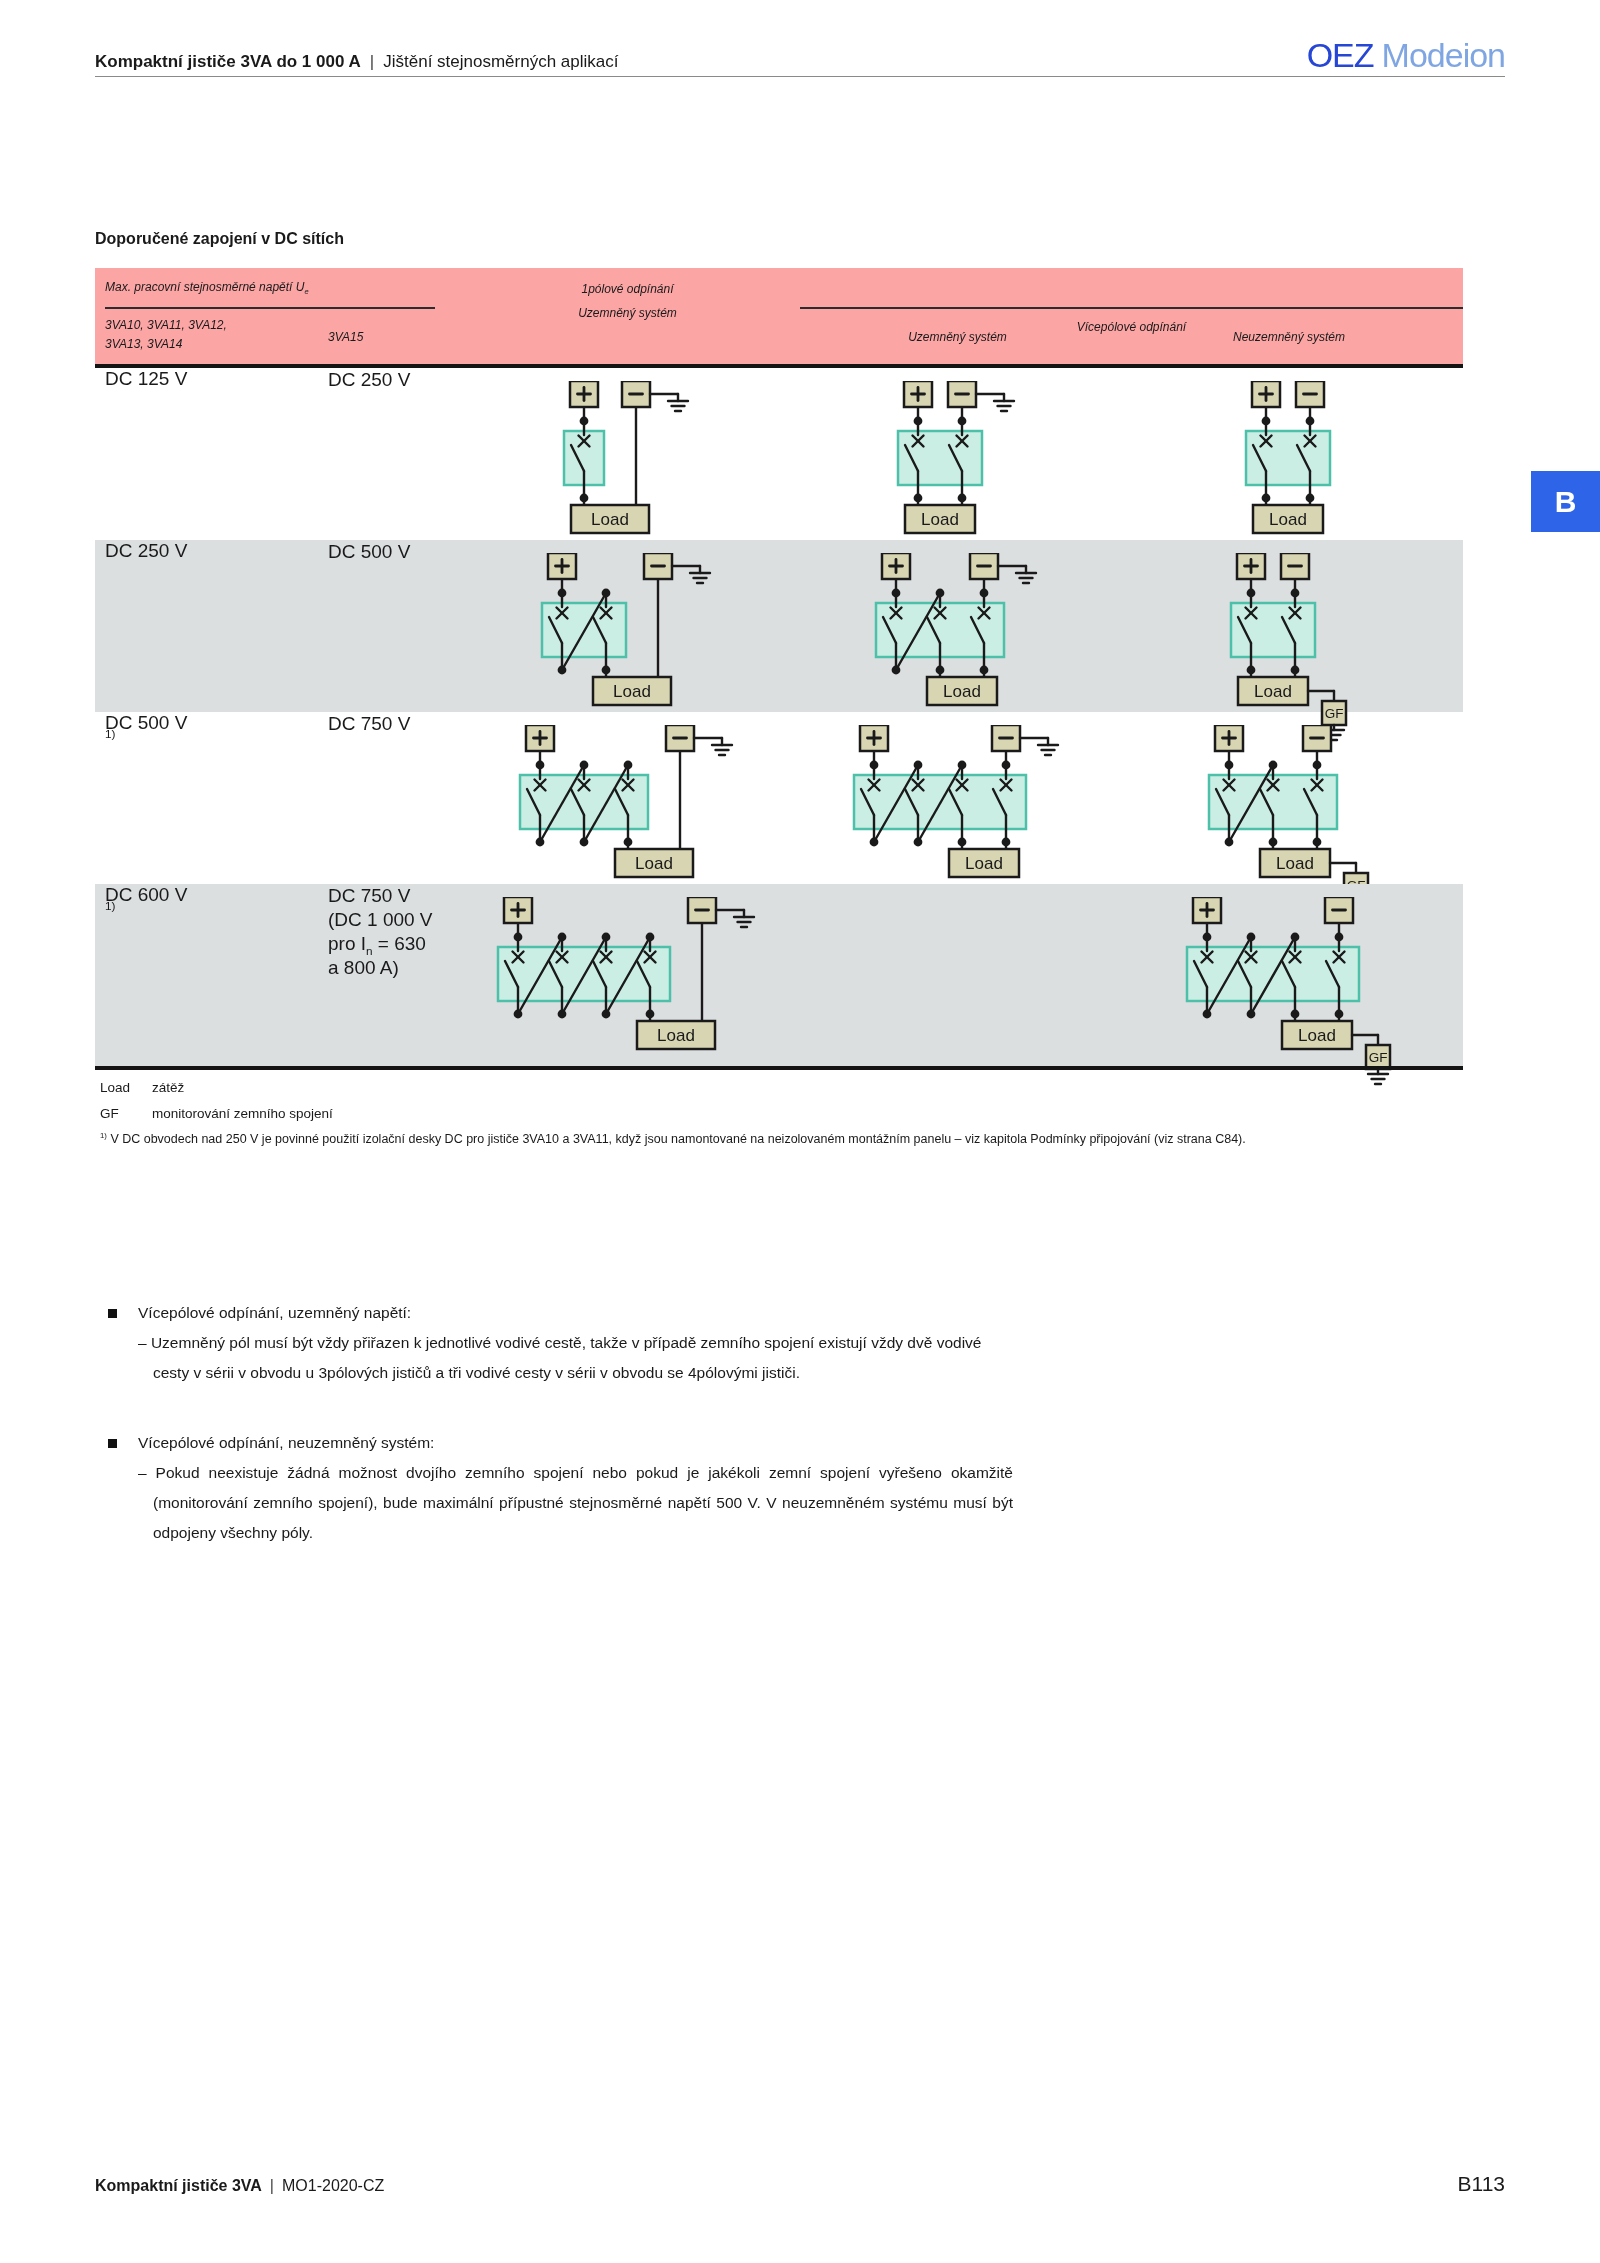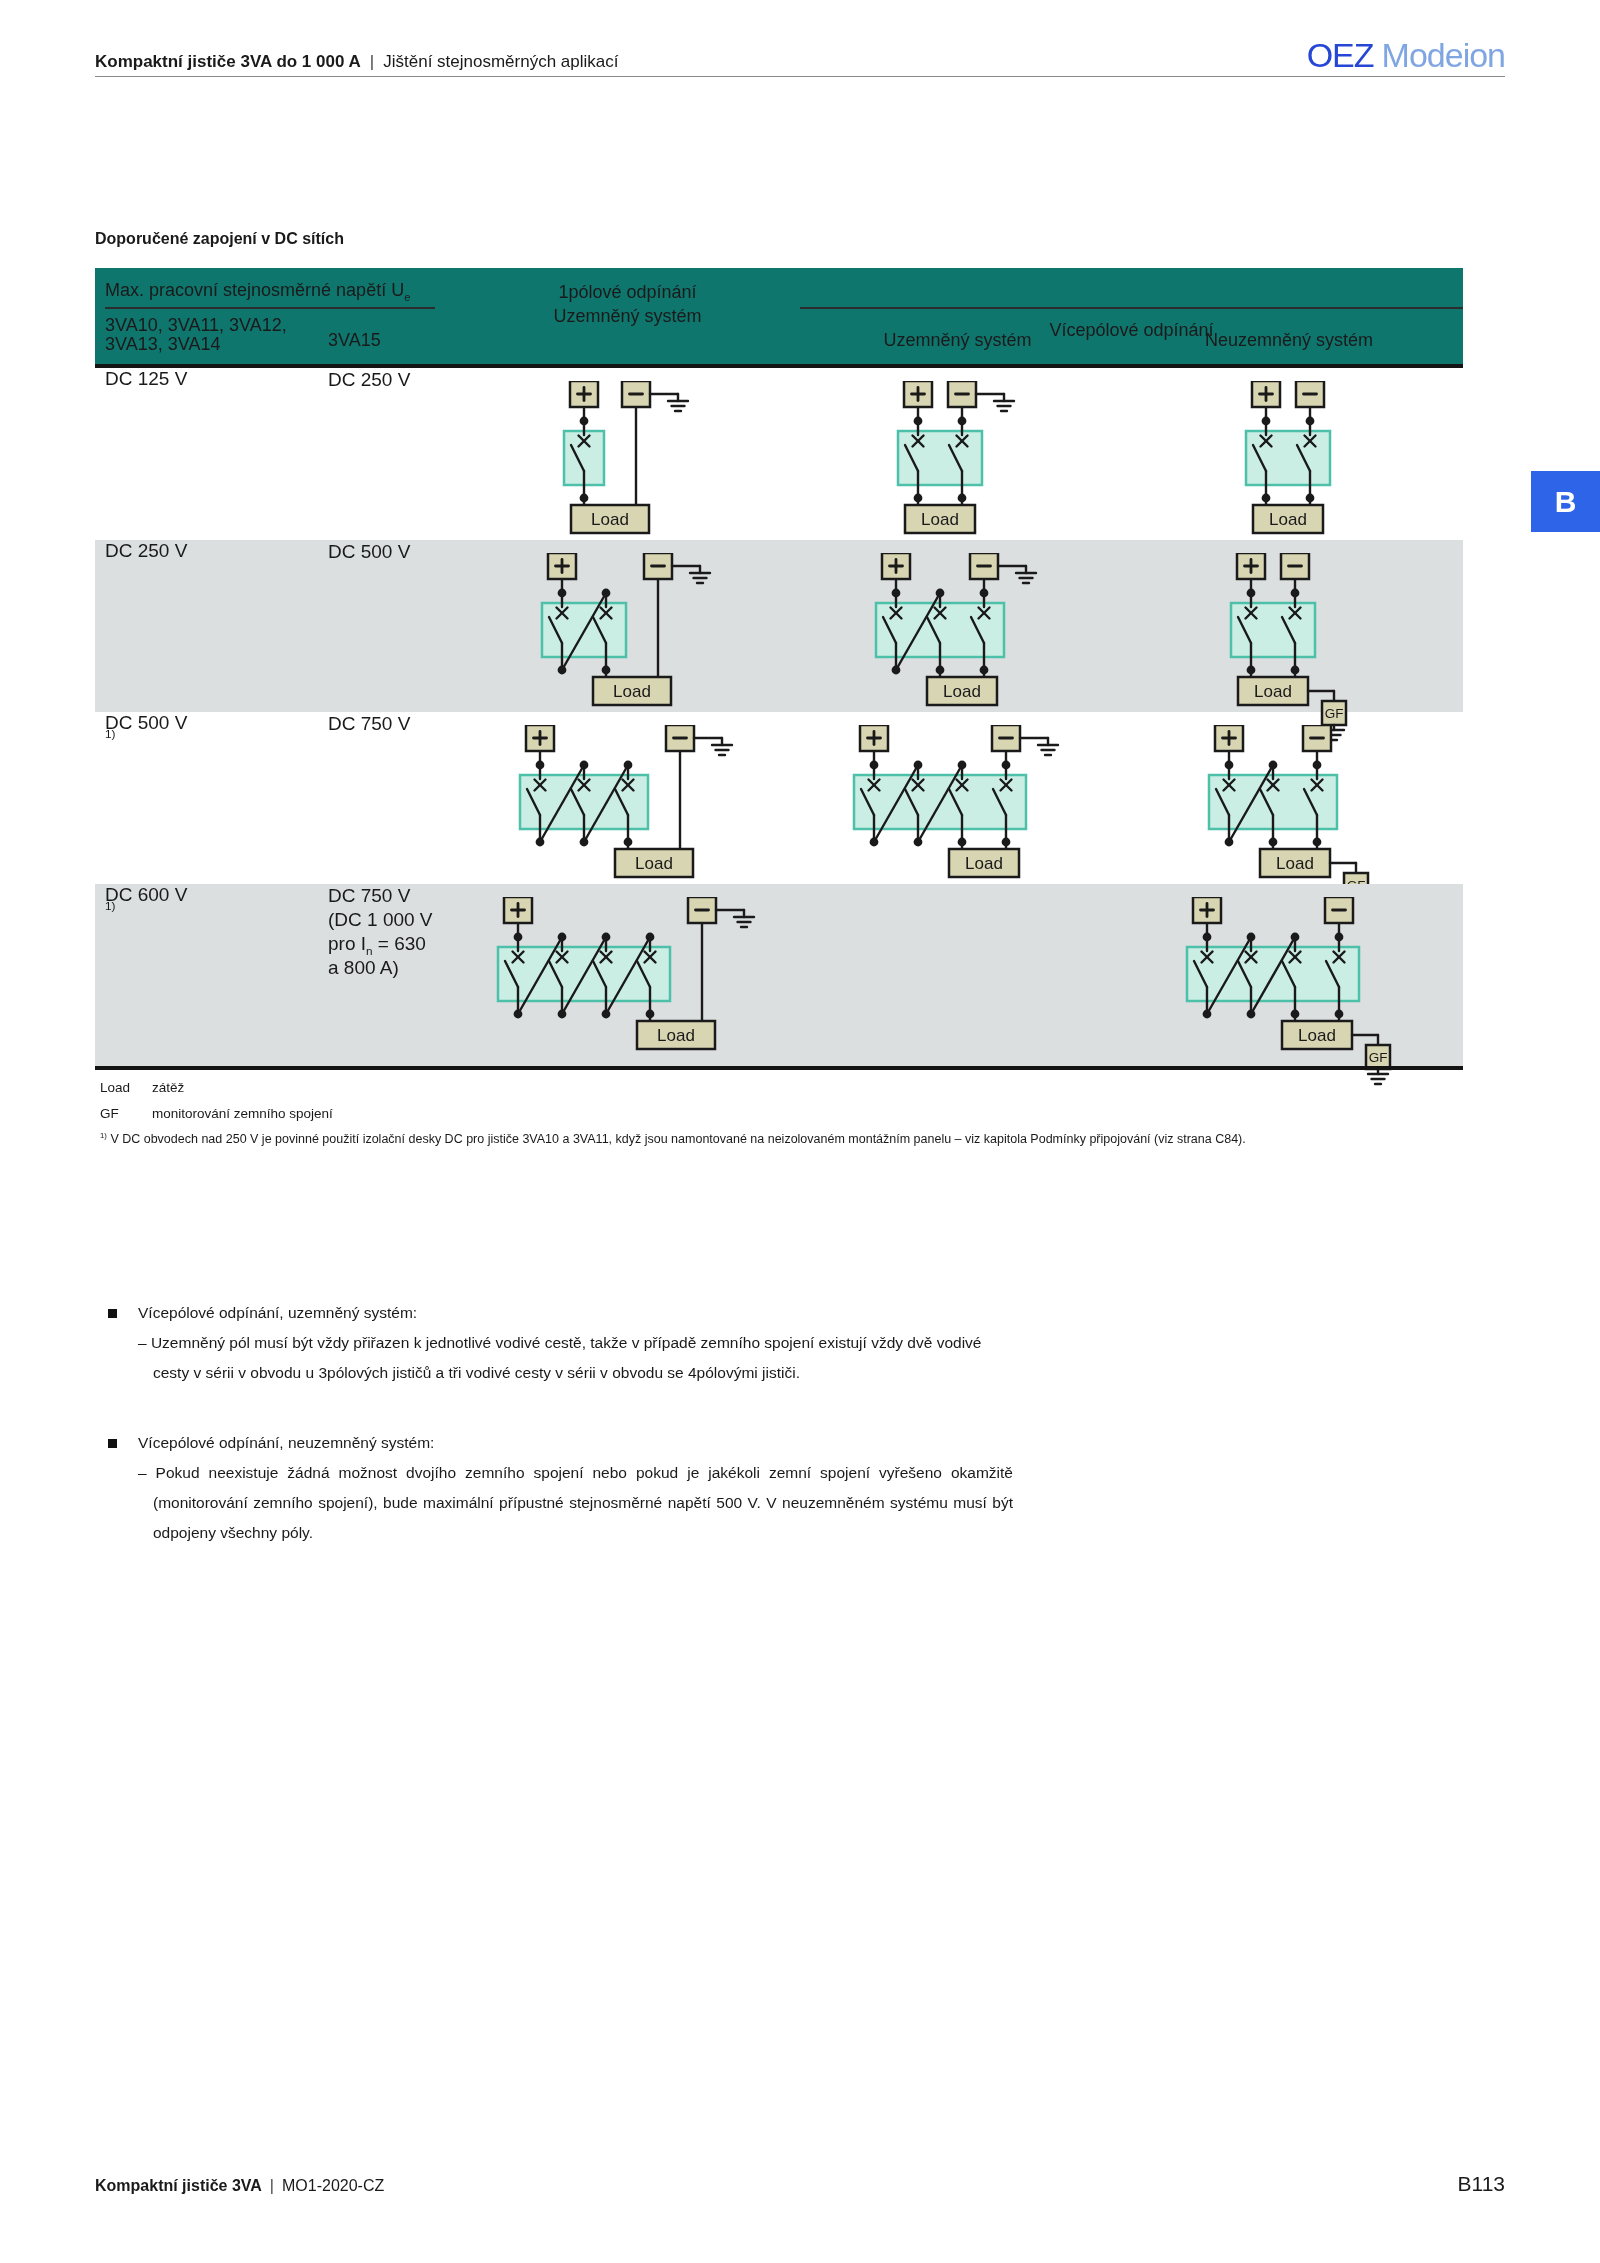--- a/index.html
+++ b/index.html
@@ -12,21 +12,21 @@
   .ph-bold{font-weight:700;}
   .ph-sep{font-weight:300;color:#444;padding:0 9px;}
   .ph-logo{font-size:34px;font-weight:400;letter-spacing:-1px;line-height:1;}
   .logo-oez{color:#2646d5;}
   .logo-modeion{color:#7fa6e2;margin-left:8px;}
   .header-rule{position:absolute;left:95px;top:76px;width:1410px;height:1px;background:#8a8a8a;}
   
   .section-title{position:absolute;left:95px;top:230px;margin:0;font-size:16px;font-weight:700;}
   
   .dc-table{position:absolute;left:95px;top:268px;width:1368px;height:802px;}
-  .thead{position:absolute;left:0;top:0;width:1368px;height:96px;background:#0f766e;font-size:18px;}
+  .thead{position:absolute;left:0;top:0;width:1368px;height:96px;background:#fca5a5;font-size:12px;font-style:italic;}
   .th-abs{position:absolute;}
   .th-center{text-align:center;}
   .th-rule{position:absolute;height:2px;background:#2c2c2c;}
   .thead-bottom{position:absolute;left:0;top:96px;width:1368px;height:4px;background:#141414;}
   .table-bottom{position:absolute;left:0;top:798px;width:1368px;height:4px;background:#141414;}
   .trow{position:absolute;left:0;width:1368px;}
   .trow.alt{background:#dcdfe0;}
   .cell{position:absolute;top:0;height:100%;display:flex;flex-direction:column;font-size:19px;}
   .v1{left:10px;width:218px;}
   .v2{left:233px;width:125px;line-height:24px;}
@@ -671,21 +671,21 @@
       <span>monitorování zemního spojení</span>
     </div>
   </div>
 
   <div class="footnote"><sup>1)</sup><span> V DC obvodech nad 250 V je povinné použití izolační desky DC pro jističe 3VA10 a 3VA11, když jsou namontované na neizolovaném montážním panelu – viz kapitola Podmínky připojování (viz strana C84).</span></div>
 
   <div class="bullets">
     <div class="bullet">
       <span class="bullet-square"></span>
       <div>
-        <div>Vícepólové odpínání, uzemněný systém:</div>
+        <div>Vícepólové odpínání, uzemněný napětí:</div>
         <div class="bullet-body">– Uzemněný pól musí být vždy přiřazen k jednotlivé vodivé cestě, takže v případě zemního spojení existují vždy dvě vodivé cesty v sérii v obvodu u 3pólových jističů a tři vodivé cesty v sérii v obvodu se 4pólovými jističi.</div>
       </div>
     </div>
     <div class="bullet">
       <span class="bullet-square"></span>
       <div>
         <div>Vícepólové odpínání, neuzemněný systém:</div>
         <div class="bullet-body justify">– Pokud neexistuje žádná možnost dvojího zemního spojení nebo pokud je jakékoli zemní spojení vyřešeno okamžitě (monitorování zemního spojení), bude maximální přípustné stejnosměrné napětí 500 V. V neuzemněném systému musí být odpojeny všechny póly.</div>
       </div>
     </div>

